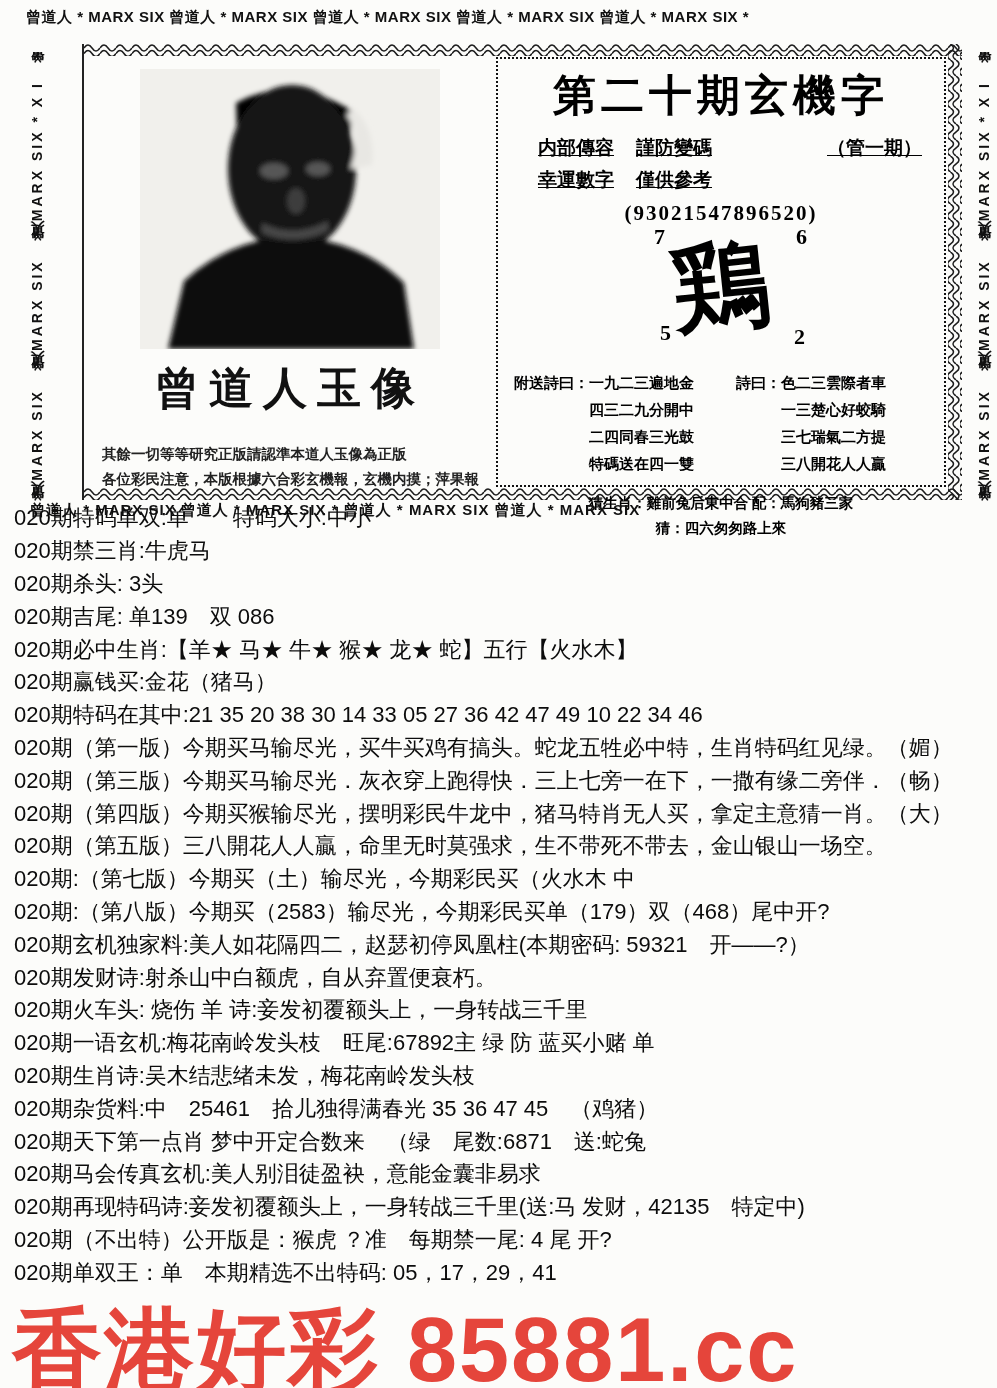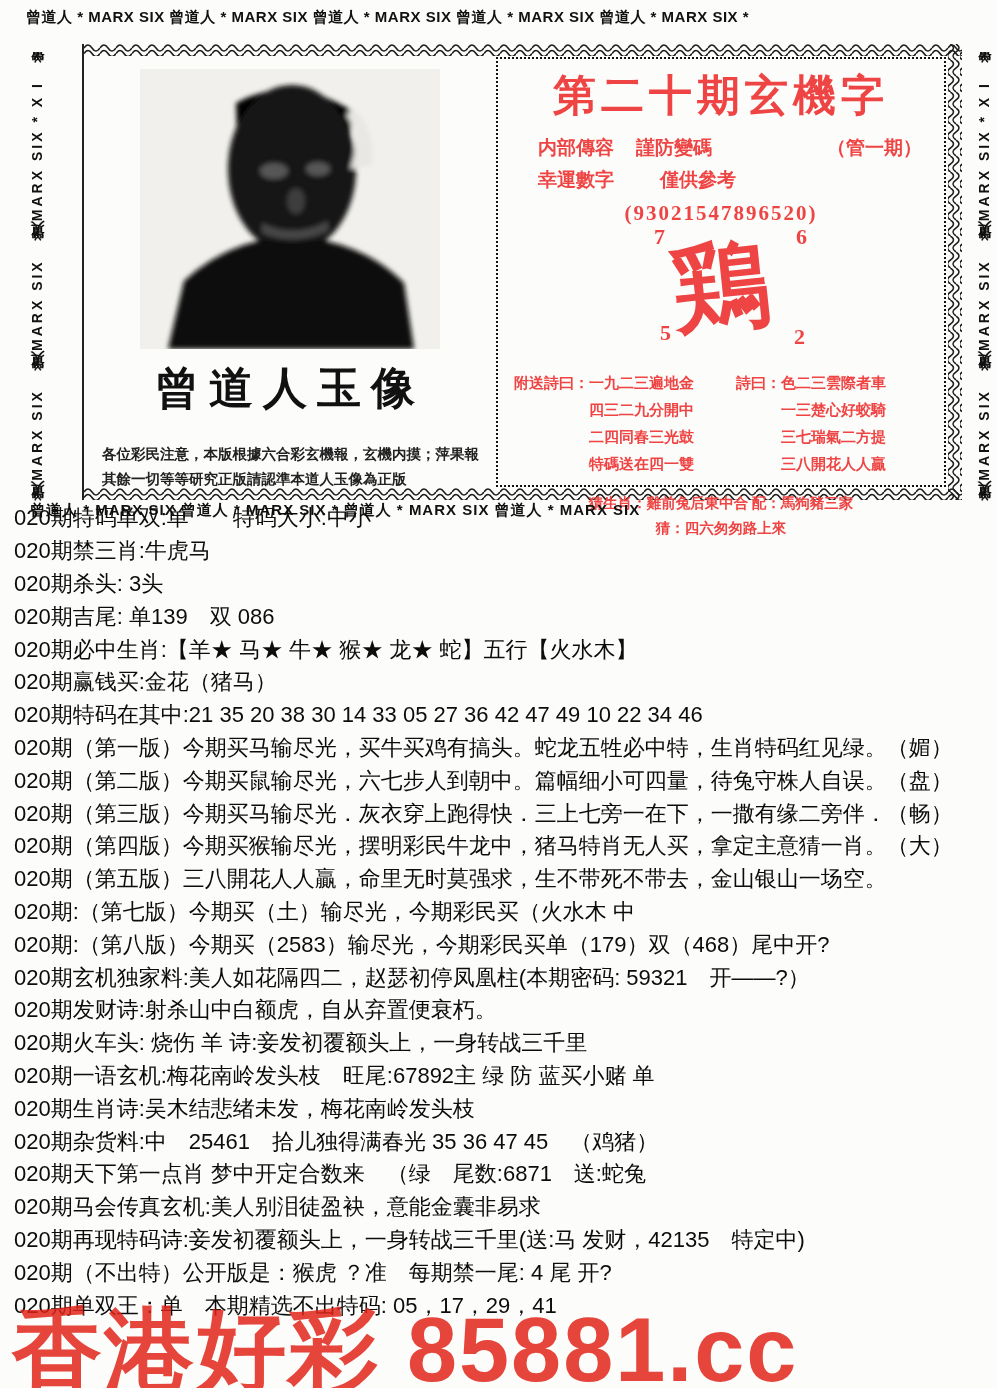--- a/index.html
+++ b/index.html
@@ -24,27 +24,27 @@
   .frame-inner{position:absolute;top:13px;bottom:13px;left:4px;right:16px;display:flex;}
   
   .left-pane{width:404px;position:relative;}
   .portrait{display:block;margin:12px auto 0;width:300px;height:280px;}
   .caption{margin-top:10px;text-align:center;font-family:"Liberation Serif",serif;
            font-size:44px;font-weight:bold;letter-spacing:10px;white-space:nowrap;}
   .notice{margin-top:24px;padding:0 8px 0 14px;font-size:14.5px;line-height:25px;
           font-family:"Liberation Serif",serif;font-weight:bold;color:#222;}
   
   .mystic-box{flex:1;margin-left:4px;border:2px dotted #111;padding:6px 16px 4px;
-              position:relative;font-family:"Liberation Serif",serif;color:#ef4444;}
+              position:relative;font-family:"Liberation Serif",serif;color:#000000;}
   .m-title{font-size:43px;font-weight:bold;letter-spacing:5px;text-align:center;
            white-space:nowrap;margin-top:2px;}
-  .m-row{display:flex;font-size:19px;font-weight:bold;margin-top:10px;padding-left:24px;}
+  .m-row{display:flex;font-size:19px;font-weight:bold;margin-top:10px;padding-left:24px;text-decoration:underline;}
   .m-row span{margin-right:22px;}
   .m-row .push{margin-left:auto;margin-right:6px;}
-  .m-row.second{margin-top:6px;gap:24px;}
+  .m-row.second{margin-top:6px;}
   .m-nums{text-align:center;font-size:21px;font-weight:bold;letter-spacing:2px;margin-top:8px;}
   .zodiac{position:relative;height:118px;margin-top:2px;}
   .z-char{position:absolute;left:50%;top:50%;transform:translate(-50%,-50%) rotate(-6deg);
           font-size:96px;font-weight:900;line-height:1;}
   .z-num{position:absolute;font-size:22px;font-weight:bold;}
   .z-num.tl{left:140px;top:-4px;}
   .z-num.tr{left:282px;top:-4px;}
   .z-num.bl{left:146px;bottom:0px;}
   .z-num.br{left:280px;bottom:-4px;}
   .poems{display:flex;margin-top:24px;font-size:15px;font-weight:bold;line-height:27px;}
@@ -109,22 +109,22 @@
             <path d="M28 280 L44 212 Q76 182 118 172 L186 172 Q232 182 264 214 L274 280 Z" fill="#0b0b0b"></path>
             <ellipse cx="134" cy="102" rx="14" ry="8" fill="#8f8f8f" opacity=".55"></ellipse>
             <ellipse cx="178" cy="100" rx="12" ry="7" fill="#9a9a9a" opacity=".5"></ellipse>
             <ellipse cx="156" cy="132" rx="9" ry="13" fill="#7d7d7d" opacity=".4"></ellipse>
             <path d="M122 154 Q154 170 188 152 L188 162 Q154 178 122 164 Z" fill="#8a8a8a" opacity=".45"></path>
             <path d="M214 40 Q236 60 232 96 L210 100 Q222 66 206 46 Z" fill="#e8e7e3"></path>
           </g>
         </svg>
         <div class="caption">曾道人玉像</div>
         <div class="notice">
+          <div>其餘一切等等研究正版請認準本道人玉像為正版</div>
           <div>各位彩民注意，本版根據六合彩玄機報，玄機内摸；萍果報</div>
-          <div>其餘一切等等研究正版請認準本道人玉像為正版</div>
         </div>
       </div>
 
       <div class="mystic-box">
         <div class="m-title">第二十期玄機字</div>
         <div class="m-row">
           <span>内部傳容</span>
           <span>謹防變碼</span>
           <span class="push">（管一期）</span>
         </div>
@@ -172,21 +172,20 @@
   <div class="body-lines">
 
   <div class="bodyline">020期特码单双:单　　特码大小:中小</div>
       <div class="bodyline">020期禁三肖:牛虎马</div>
       <div class="bodyline">020期杀头: 3头</div>
       <div class="bodyline">020期吉尾: 单139　双 086</div>
       <div class="bodyline">020期必中生肖:【羊★ 马★ 牛★ 猴★ 龙★ 蛇】五行【火水木】</div>
       <div class="bodyline">020期赢钱买:金花（猪马）</div>
       <div class="bodyline">020期特码在其中:21 35 20 38 30 14 33 05 27 36 42 47 49 10 22 34 46</div>
       <div class="bodyline">020期（第一版）今期买马输尽光，买牛买鸡有搞头。蛇龙五牲必中特，生肖特码红见绿。（媚）</div>
-      <div class="bodyline">020期（第二版）今期买鼠输尽光，六七步人到朝中。篇幅细小可四量，待兔守株人自误。（盘）</div>
       <div class="bodyline">020期（第三版）今期买马输尽光．灰衣穿上跑得快．三上七旁一在下，一撒有缘二旁伴．（畅）</div>
       <div class="bodyline">020期（第四版）今期买猴输尽光，摆明彩民牛龙中，猪马特肖无人买，拿定主意猜一肖。（大）</div>
       <div class="bodyline">020期（第五版）三八開花人人贏，命里无时莫强求，生不带死不带去，金山银山一场空。</div>
       <div class="bodyline">020期:（第七版）今期买（土）输尽光，今期彩民买（火水木 中</div>
       <div class="bodyline">020期:（第八版）今期买（2583）输尽光，今期彩民买单（179）双（468）尾中开?</div>
       <div class="bodyline">020期玄机独家料:美人如花隔四二，赵瑟初停凤凰柱(本期密码: 59321　开——?）</div>
       <div class="bodyline">020期发财诗:射杀山中白额虎，自从弃置便衰朽。</div>
       <div class="bodyline">020期火车头: 烧伤 羊 诗:妾发初覆额头上，一身转战三千里</div>
       <div class="bodyline">020期一语玄机:梅花南岭发头枝　旺尾:67892主 绿 防 蓝买小赌 单</div>
       <div class="bodyline">020期生肖诗:吴木结悲绪未发，梅花南岭发头枝</div>

